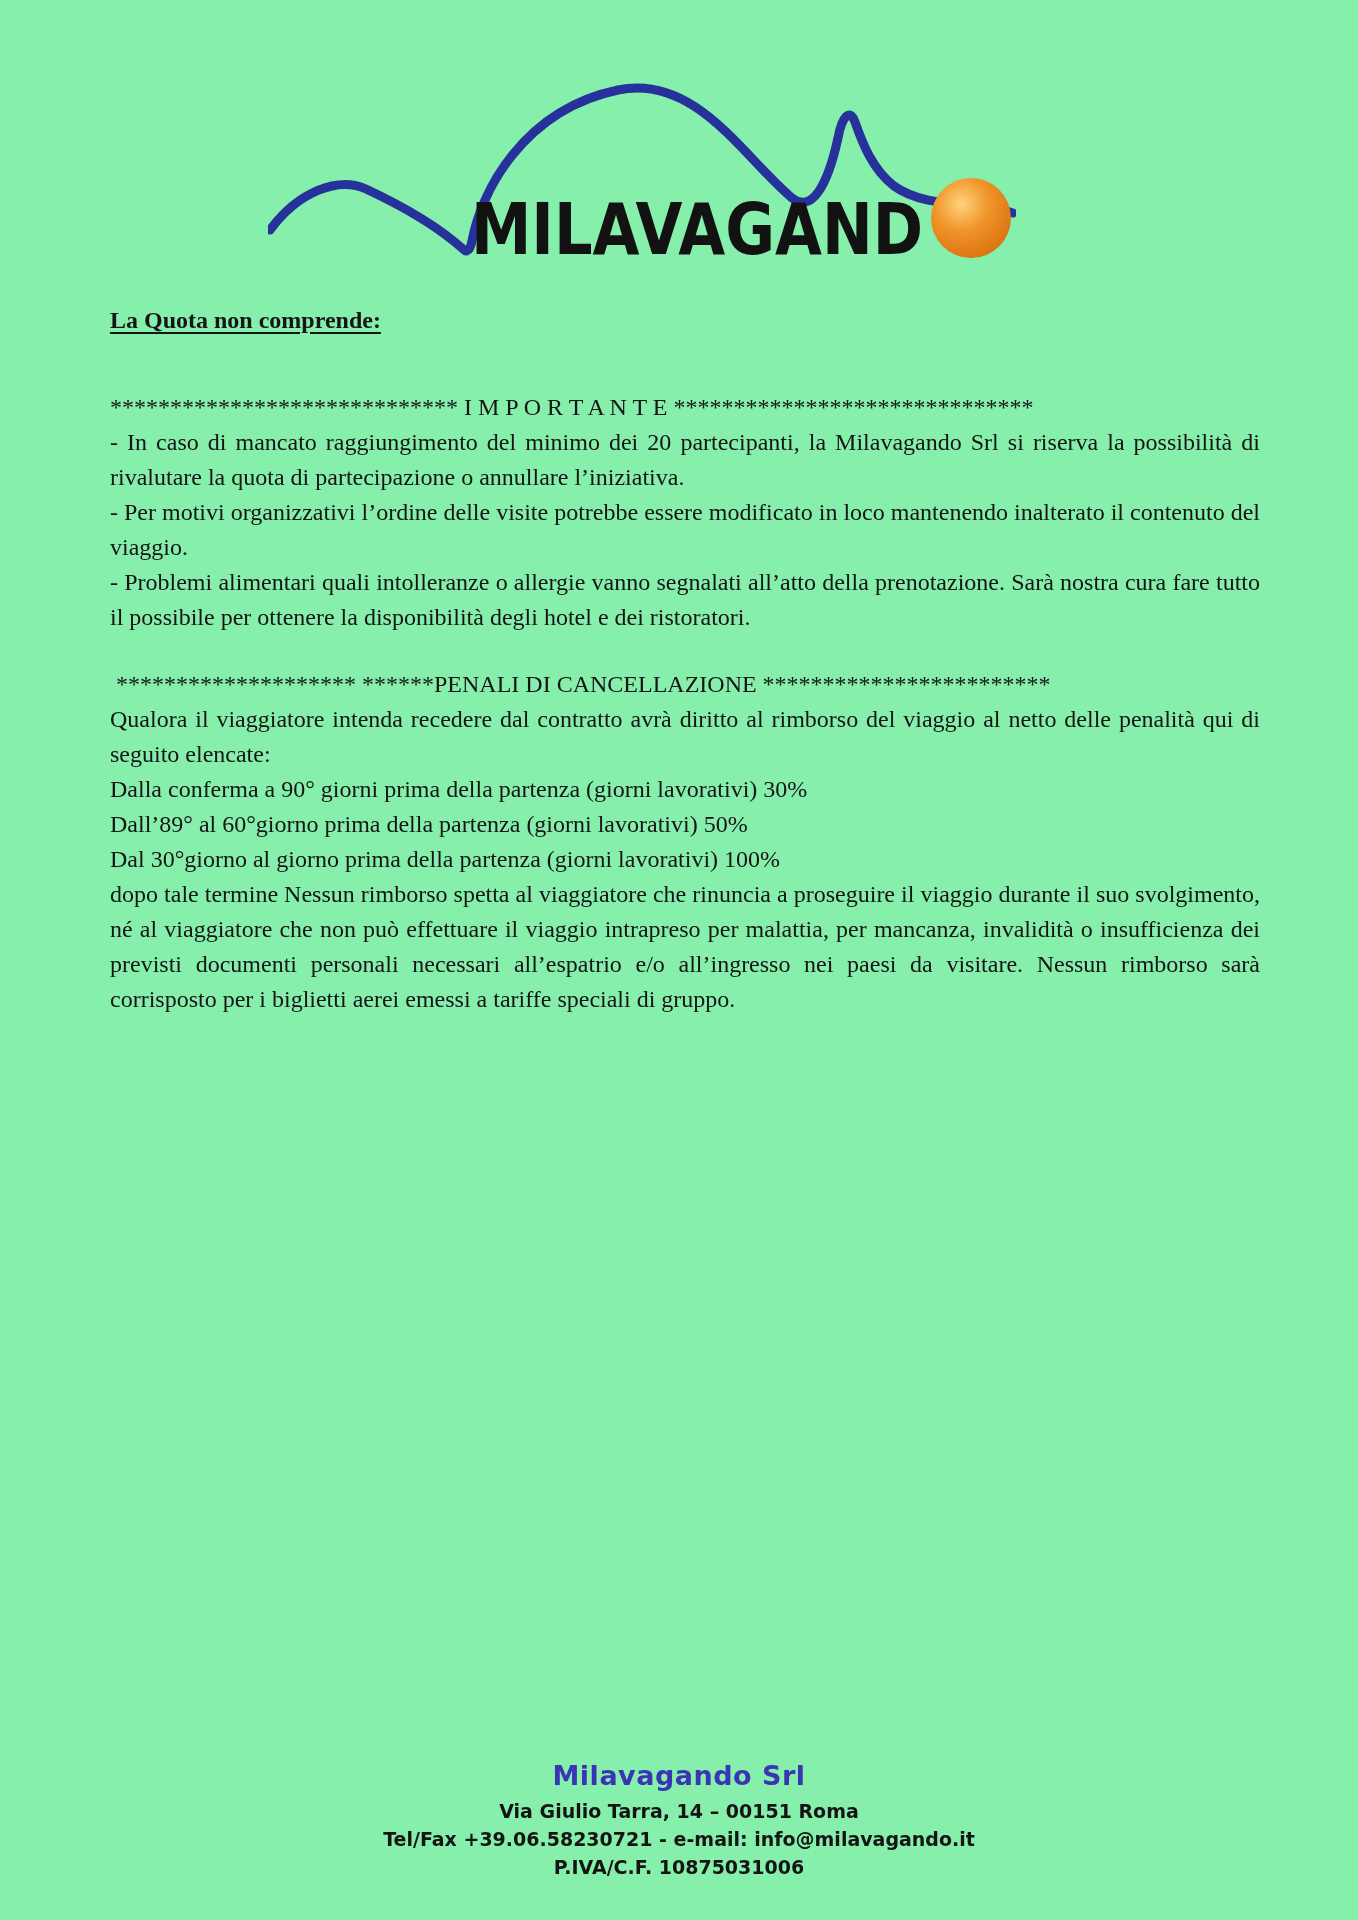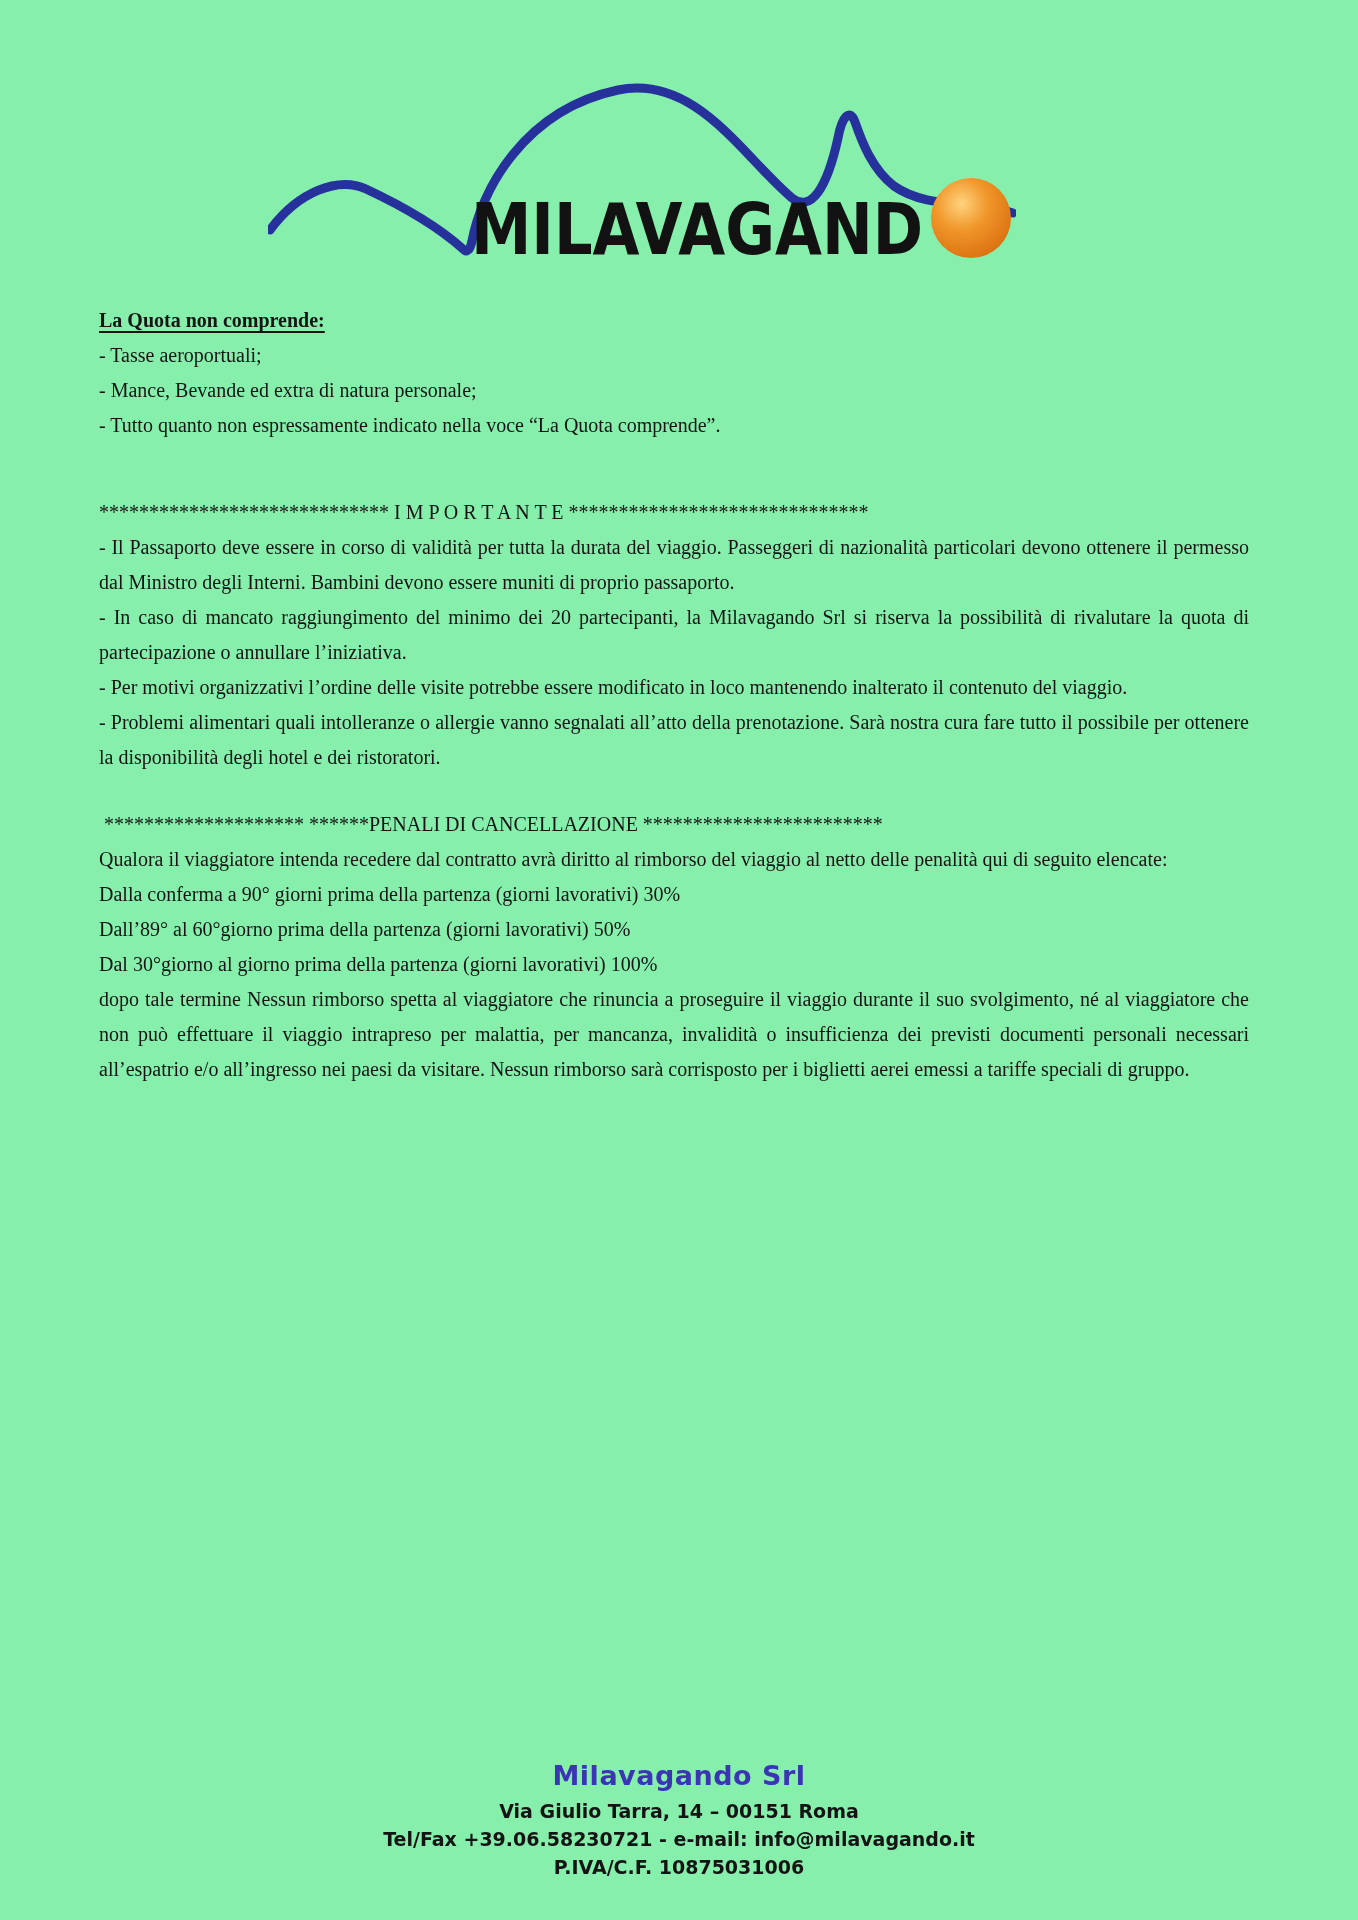--- a/index.html
+++ b/index.html
@@ -19,24 +19,24 @@
     left: 268px;
     top: 66px;
     width: 748px;
     height: 210px;
   }
   .logo svg { width: 100%; height: 100%; display: block; }
 
   
   .content {
     position: absolute;
-    left: 99px;
+    left: 110px;
     top: 303px;
     width: 1150px;
-    font-size: 20px;
+    font-size: 24px;
     line-height: 35px;
   }
   .quota-heading {
     font-weight: bold;
     text-decoration: underline;
     text-decoration-thickness: 2px;
     text-underline-offset: 4px;
   }
   .quota-list { margin: 0; }
   .para { text-align: justify; margin: 0; }
@@ -101,30 +101,24 @@
                  C 658 143, 706 135, 745 147" fill="none" stroke="#26319b" stroke-width="9" stroke-linecap="round"></path>
       </g>
       <text x="203" y="188" textLength="452" lengthAdjust="spacingAndGlyphs" font-family="DejaVu Sans, sans-serif" font-weight="bold" font-size="72" fill="#121212">MILAVAGAND</text>
       <circle cx="703" cy="152" r="40" fill="url(#sunGrad)"></circle>
     </svg>
   </div>
 
   <div class="content">
 
     <div class="quota-heading">La Quota non comprende:</div>
-    <div class="quota-list">
-      <p class="schedule-line">- Tasse aeroportuali;</p>
-      <p class="schedule-line">- Mance, Bevande ed extra di natura personale;</p>
-      <p class="schedule-line">- Tutto quanto non espressamente indicato nella voce “La Quota comprende”.</p>
-    </div>
 
     <div class="gap-lg"></div>
 
     <p class="ast-header">***************************** I M P O R T A N T E ******************************</p>
-    <p class="para">- Il Passaporto deve essere in corso di validità per tutta la durata del viaggio. Passeggeri di nazionalità particolari devono ottenere il permesso dal Ministro degli Interni. Bambini devono essere muniti di proprio passaporto.</p>
     <p class="para">- In caso di mancato raggiungimento del minimo dei 20 partecipanti, la Milavagando Srl si riserva la possibilità di rivalutare la quota di partecipazione o annullare l’iniziativa.</p>
     <p class="para">- Per motivi organizzativi l’ordine delle visite potrebbe essere modificato in loco mantenendo inalterato il contenuto del viaggio.</p>
     <p class="para">- Problemi alimentari quali intolleranze o allergie vanno segnalati all’atto della prenotazione. Sarà nostra cura fare tutto il possibile per ottenere la disponibilità degli hotel e dei ristoratori.</p>
 
     <div class="gap-md"></div>
 
     <p class="ast-header"> ******************** ******PENALI DI CANCELLAZIONE ************************</p>
     <p class="para">Qualora il viaggiatore intenda recedere dal contratto avrà diritto al rimborso del viaggio al netto delle penalità qui di seguito elencate:</p>
     <p class="schedule-line">Dalla conferma a 90° giorni prima della partenza (giorni lavorativi) 30%</p>
     <p class="schedule-line">Dall’89° al 60°giorno prima della partenza (giorni lavorativi) 50%</p>

